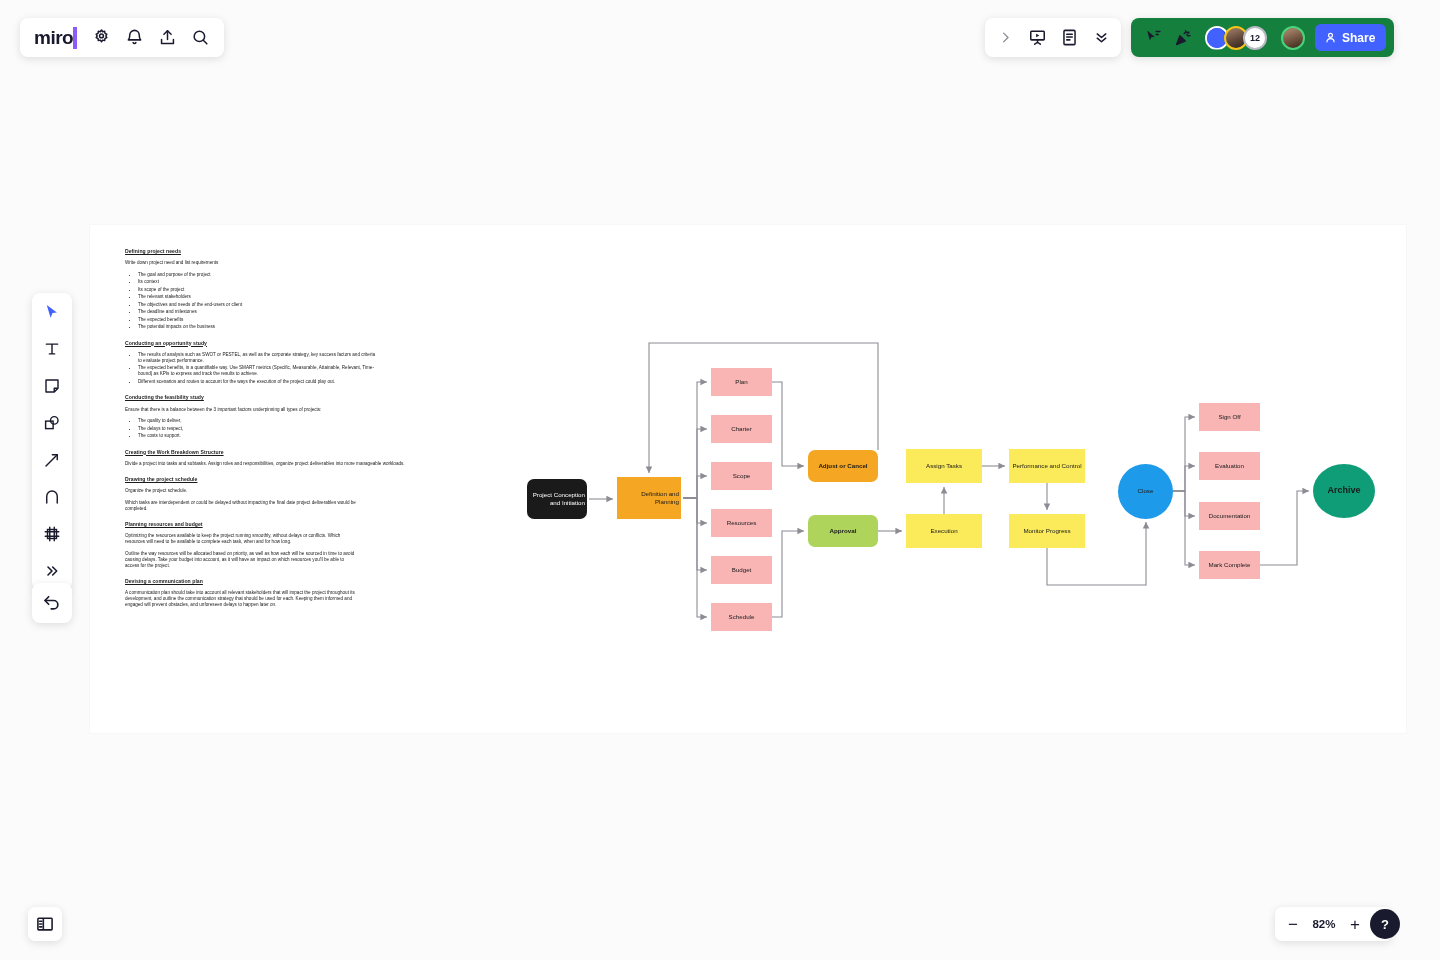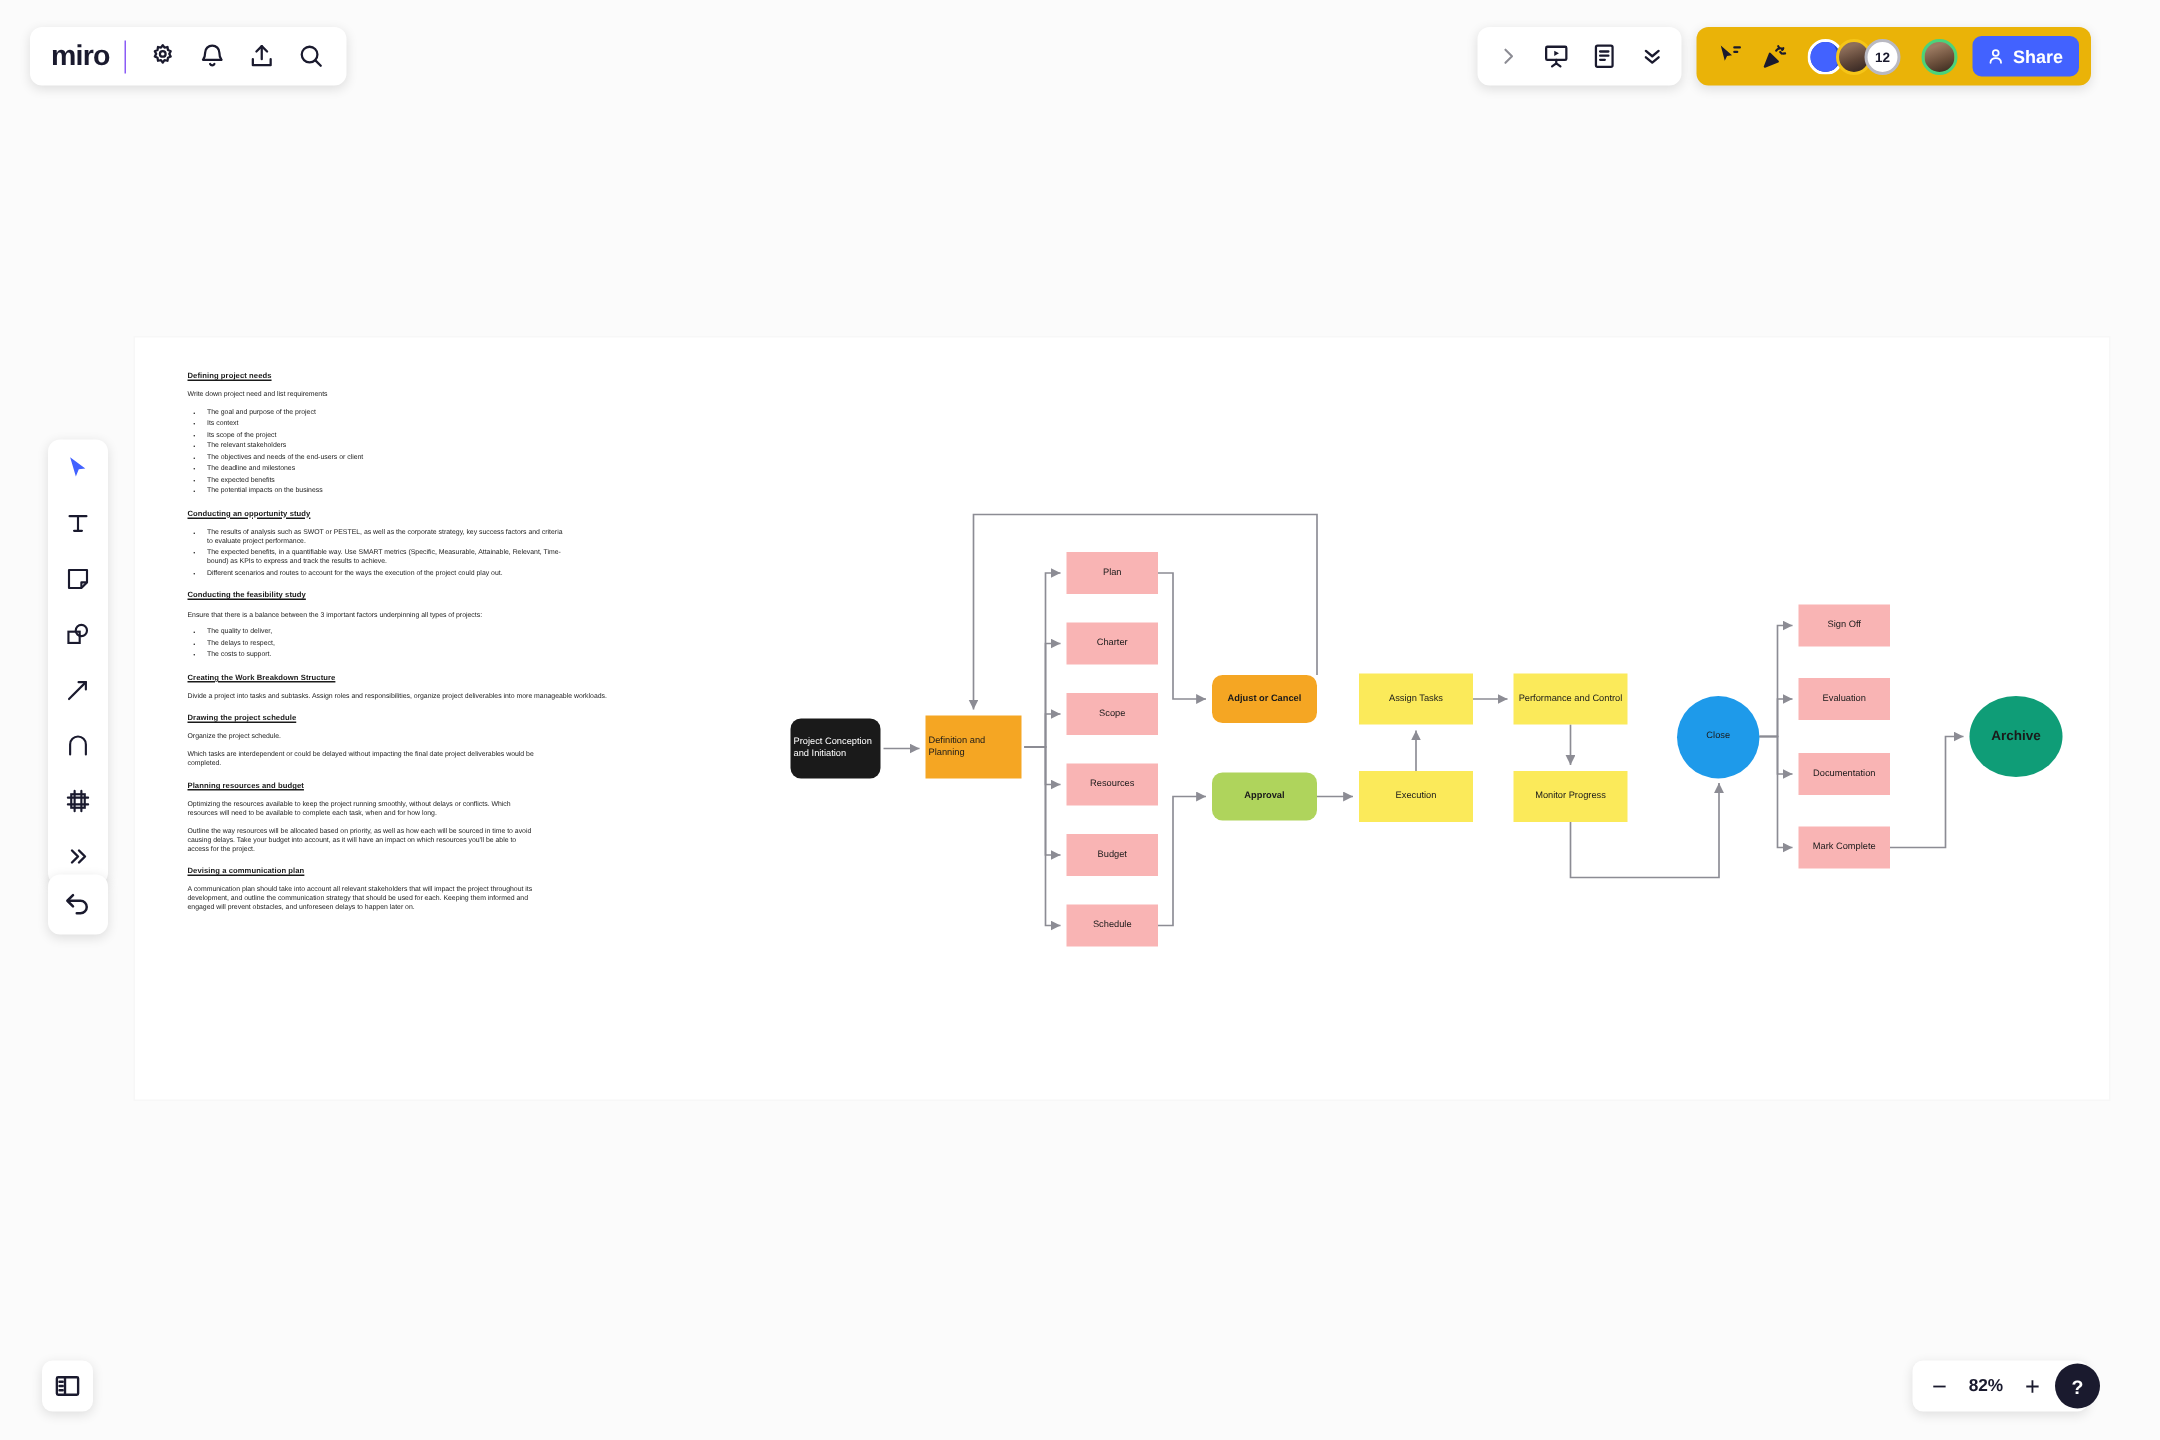--- a/index.html
+++ b/index.html
@@ -58,21 +58,21 @@
   }
   #doc .gap { height: 3.5px; }
 
   
   #flow { position: absolute; inset: 0; pointer-events: none; }
   #flow svg { position: absolute; left: 0; top: 0; overflow: visible; }
 
   .node {
     position: absolute;
     display: flex; align-items: center; justify-content: center;
-    text-align: left;
+    text-align: right;
     font-size: 6.2px;
     line-height: 1.3;
     color: #1a1a1a;
     padding: 2px;
   }
   .node.black {
     background: #1a1a1a; color: #ffffff;
     border-radius: 7px;
   }
   .node.orange { background: #f5a623; }
@@ -92,41 +92,41 @@
   #topbar-left {
     position: absolute; left: 20px; top: 18px;
     height: 39px;
     background: #fff; border-radius: 8px;
     box-shadow: 0 2px 8px rgba(0,0,0,.12);
     display: flex; align-items: center;
     padding: 0 14px; gap: 13px;
   }
   #miro-logo {
     font-size: 19px; font-weight: 700; color: #1a1a2e;
-    letter-spacing: -0.5px; padding-right: 10px;
-    border-right: 1px solid #8b5cf6;
+    letter-spacing: -0.5px; padding-right: 0;
+    border-right: 4px solid #8b5cf6;
     margin-right: 1px;
   }
   .tb-icon {
     width: 20px; height: 20px;
     display: flex; align-items: center; justify-content: center;
     cursor: pointer;
   }
   .tb-icon svg { display: block; }
 
   
   #topbar-mid {
     position: absolute; left: 985px; top: 18px;
     height: 39px; background: #fff; border-radius: 8px;
     box-shadow: 0 2px 8px rgba(0,0,0,.12);
     display: flex; align-items: center; padding: 0 10px; gap: 12px;
   }
   #topbar-right {
     position: absolute; left: 1131px; top: 18px;
-    height: 39px; background: #eab308; border-radius: 8px;
+    height: 39px; background: #15803d; border-radius: 8px;
     box-shadow: 0 2px 8px rgba(0,0,0,.12);
     display: flex; align-items: center; padding: 0 8px 0 12px; gap: 10px;
   }
   .avatars { display: flex; align-items: center; margin-left: 2px; }
   .avatar {
     width: 24px; height: 24px; border-radius: 50%;
     margin-left: -5px; position: relative;
     border: 2px solid #fff;
     display: flex; align-items: center; justify-content: center;
     font-size: 9px; font-weight: 700; color: #1a1a2e;

